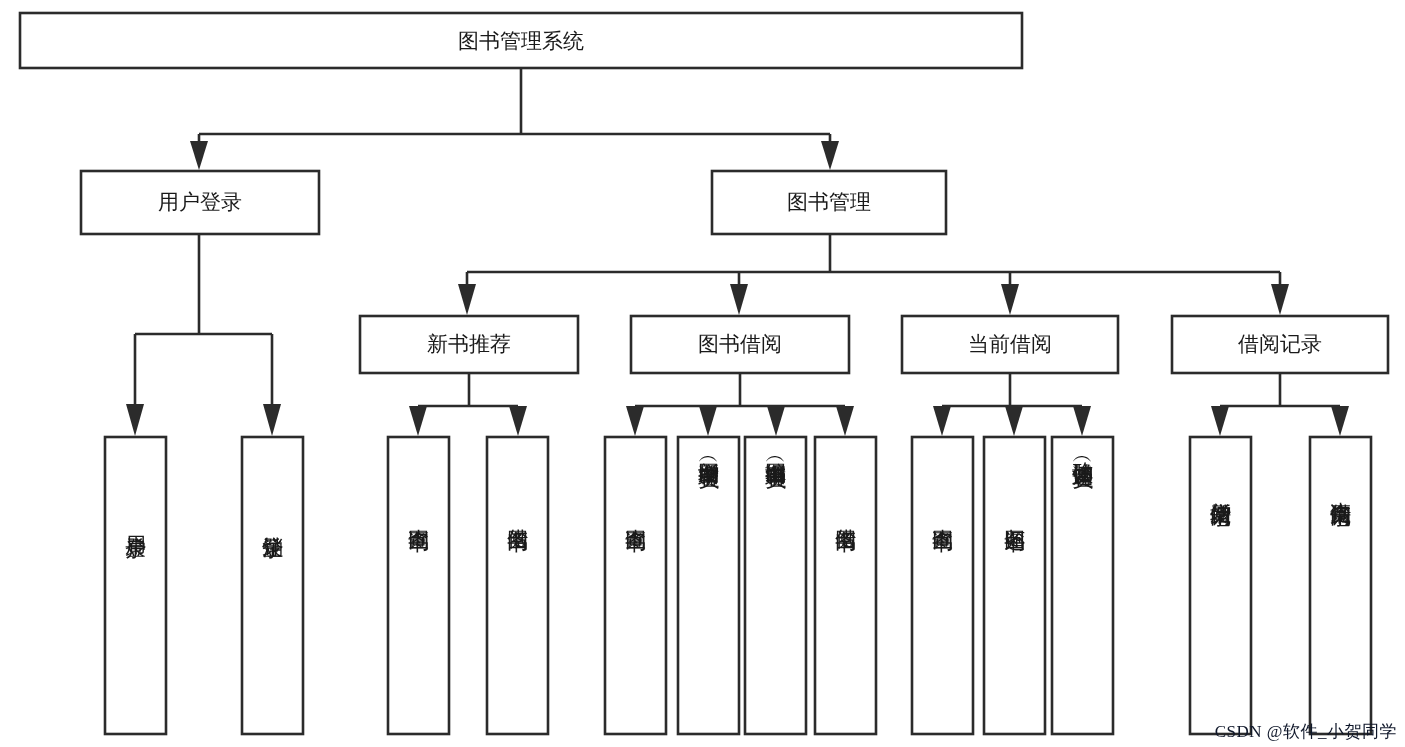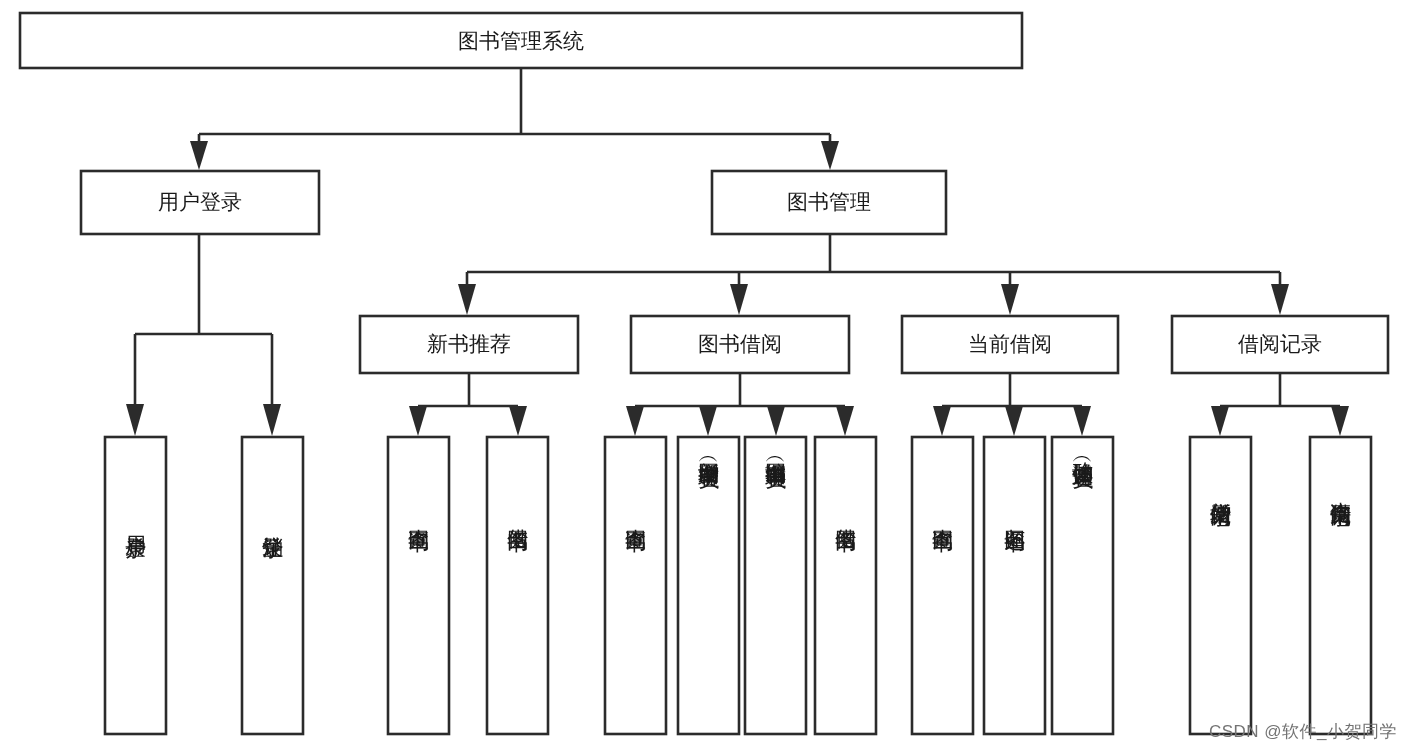--- a/index.html
+++ b/index.html
@@ -62,23 +62,23 @@
     font-size: 21px;
     line-height: 1.08;
     color: #1a1a1a;
     white-space: nowrap;
     letter-spacing: 1px;
   }
   .watermark {
     position: absolute;
     right: 8px;
     bottom: 4px;
-    font-family: Liberation Sans, sans-serif;
+    font-family: Liberation Serif, serif;
     font-size: 17px;
-    color: #737373;
+    color: #0f172a;
     white-space: nowrap;
     letter-spacing: 0.5px;
   }
 </style>
 </head>
 <body>
 
 <div id="diagram-root">
 
   <svg class="flow" viewBox="0 0 1405 747">

